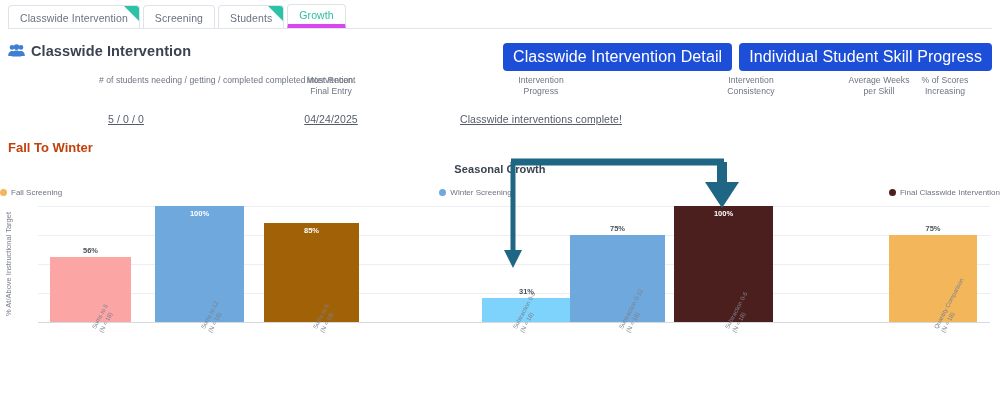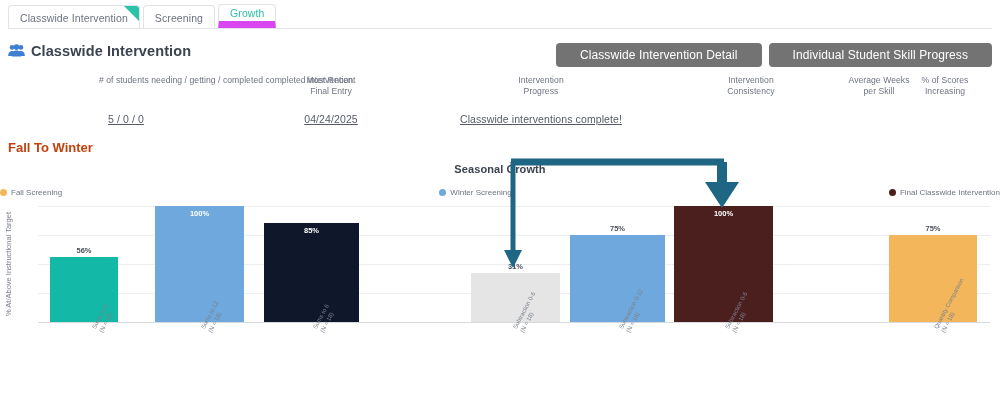--- a/index.html
+++ b/index.html
@@ -13,34 +13,34 @@
   .tabbar{position:absolute;left:8px;top:4px;height:25px;display:flex;align-items:flex-end;}
   .tabbar:after{content:"";position:absolute;left:0;top:24px;width:984px;height:1px;background:#e2e5e9;}
   .tab{
     position:relative;height:24px;box-sizing:border-box;
     border:1px solid #dfe3e8;border-bottom:none;border-radius:4px 4px 0 0;
     background:#fff;margin-right:3px;padding:0 11px;
     display:flex;align-items:center;justify-content:center;
     font-size:10.5px;color:#6b7280;letter-spacing:.1px;overflow:hidden;
     white-space:nowrap;
   }
-  .tab.active{color:#2bbfa4;border-bottom:8px solid #d946ef;height:25px;}
+  .tab.active{color:#2bbfa4;border-bottom:5px solid #d946ef;height:25px;}
   .corner{position:absolute;right:0;top:0;width:0;height:0;
           border-top:15px solid #2bc3a8;border-left:15px solid transparent;}
 
   
   .hdr{position:absolute;left:8px;top:43px;display:flex;align-items:center;gap:6px;}
   .hdr .gicon{color:#3e7fd4;font-size:15px;line-height:15px;}
   .hdr .title{font-size:14.5px;font-weight:bold;color:#3b4351;letter-spacing:.1px;}
 
   .btns{position:absolute;right:8px;top:43px;display:flex;gap:7px;}
   .btn{
-    background:#737373;color:#fff;border:none;border-radius:4px;
-    font-size:12px;font-family:"Liberation Sans",sans-serif;
-    padding:5px 24px;white-space:nowrap;cursor:pointer;letter-spacing:.1px;
+    background:#1d4ed8;color:#fff;border:none;border-radius:4px;
+    font-size:16px;font-family:"Liberation Sans",sans-serif;
+    padding:5px 10px;white-space:nowrap;cursor:pointer;letter-spacing:.1px;
   }
 
   
   .stat-head{position:absolute;top:75px;font-size:8.6px;line-height:11px;
              text-align:center;color:#6d7380;letter-spacing:.05px;}
   .stat-val{position:absolute;top:113px;font-size:10.5px;text-align:center;
             color:#555c68;letter-spacing:.1px;white-space:nowrap;text-decoration:underline;}
 
   
   .sect{position:absolute;left:8px;top:140px;font-size:13px;font-weight:bold;color:#c2410c;}
@@ -78,20 +78,24 @@
 
 <div class="page">
 
   <div class="tabbar" id="tabbar">
       <div class="tab">
         <span>Classwide Intervention</span>
         <span class="corner"></span>
       </div>
       <div class="tab">
         <span>Screening</span>
+      </div>
+      <div class="tab">
+        <span>Students</span>
+        <span class="corner"></span>
       </div>
       <div class="tab active">
         <span>Growth</span>
       </div>
     </div>
 
   <div class="hdr">
     <span class="gicon">
       <svg width="17" height="13" viewBox="0 0 17 13" fill="#3e7fd4">
         <circle cx="4" cy="3.4" r="2.3"></circle>
@@ -157,42 +161,42 @@
           <span>Final Classwide Intervention</span>
         </div>
       </div>
     <div class="plot" id="plot">
       <div class="ylabel">% At/Above Instructional Target</div>
     <div class="axisline" style="top: 116px;"></div>
         <div class="gridline" style="top: 87px;"></div>
         <div class="gridline" style="top: 58px;"></div>
         <div class="gridline" style="top: 29px;"></div>
         <div class="gridline" style="top: 0px;"></div>
-        <div class="bar" style="left: 12px; width: 68px; height: 64.96px; background: #14b8a6;">
+        <div class="bar" style="left: 12px; width: 81px; height: 64.96px; background: #fca5a5;">
           <div class="vlab above">56%</div>
         </div>
         <div class="xlab" style="left: 52.5px;">
           <span>Sums to 6</span>
           <span>(N = 18)</span>
         </div>
         <div class="bar" style="left: 117px; width: 89px; height: 116px; background: rgb(111, 168, 220);">
           <div class="vlab inside">100%</div>
         </div>
         <div class="xlab" style="left: 161.5px;">
           <span>Sums to 12</span>
           <span>(N = 18)</span>
         </div>
-        <div class="bar" style="left: 226px; width: 95px; height: 98.6px; background: #0f172a;">
+        <div class="bar" style="left: 226px; width: 95px; height: 98.6px; background: #a16207;">
           <div class="vlab inside">85%</div>
         </div>
         <div class="xlab" style="left: 273.5px;">
           <span>Sums to 6</span>
           <span>(N = 18)</span>
         </div>
-        <div class="bar" style="left: 433px; width: 89px; height: 49px; background: #e5e5e5;">
+        <div class="bar" style="left: 444px; width: 89px; height: 24px; background: #7dd3fc;">
           <div class="vlab above">31%</div>
         </div>
         <div class="xlab" style="left: 473.5px;">
           <span>Subtraction 0-6</span>
           <span>(N = 18)</span>
         </div>
         <div class="bar" style="left: 532px; width: 95px; height: 87px; background: rgb(111, 168, 220);">
           <div class="vlab above">75%</div>
         </div>
         <div class="xlab" style="left: 579.5px;">

